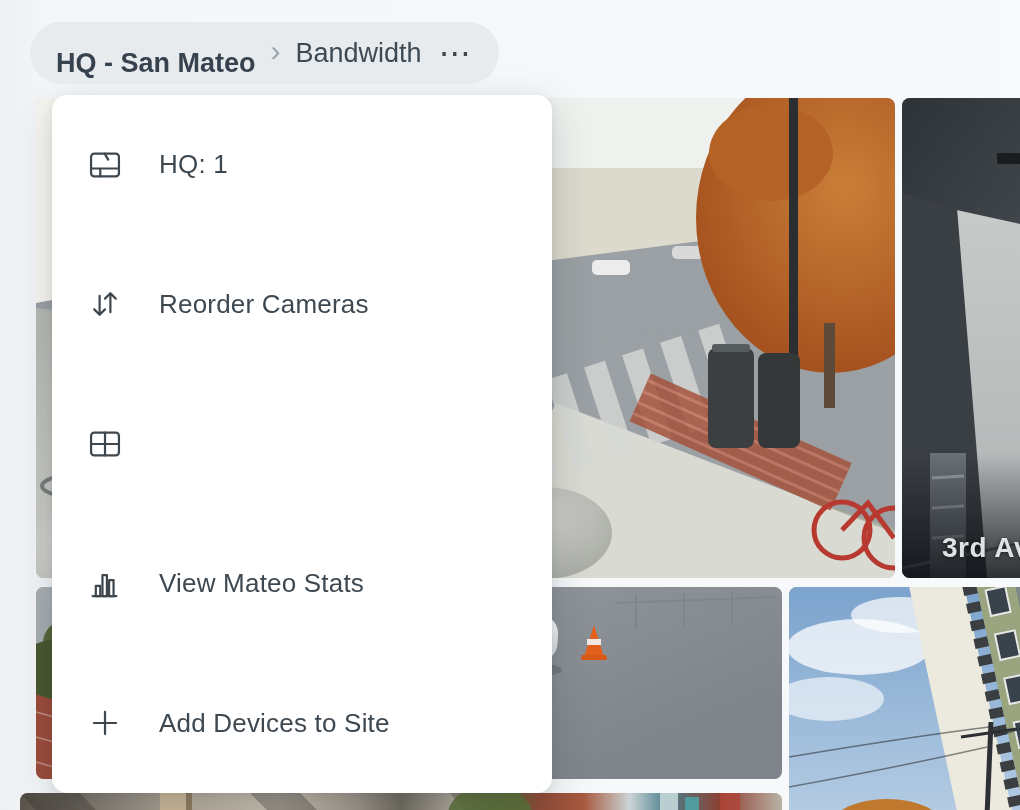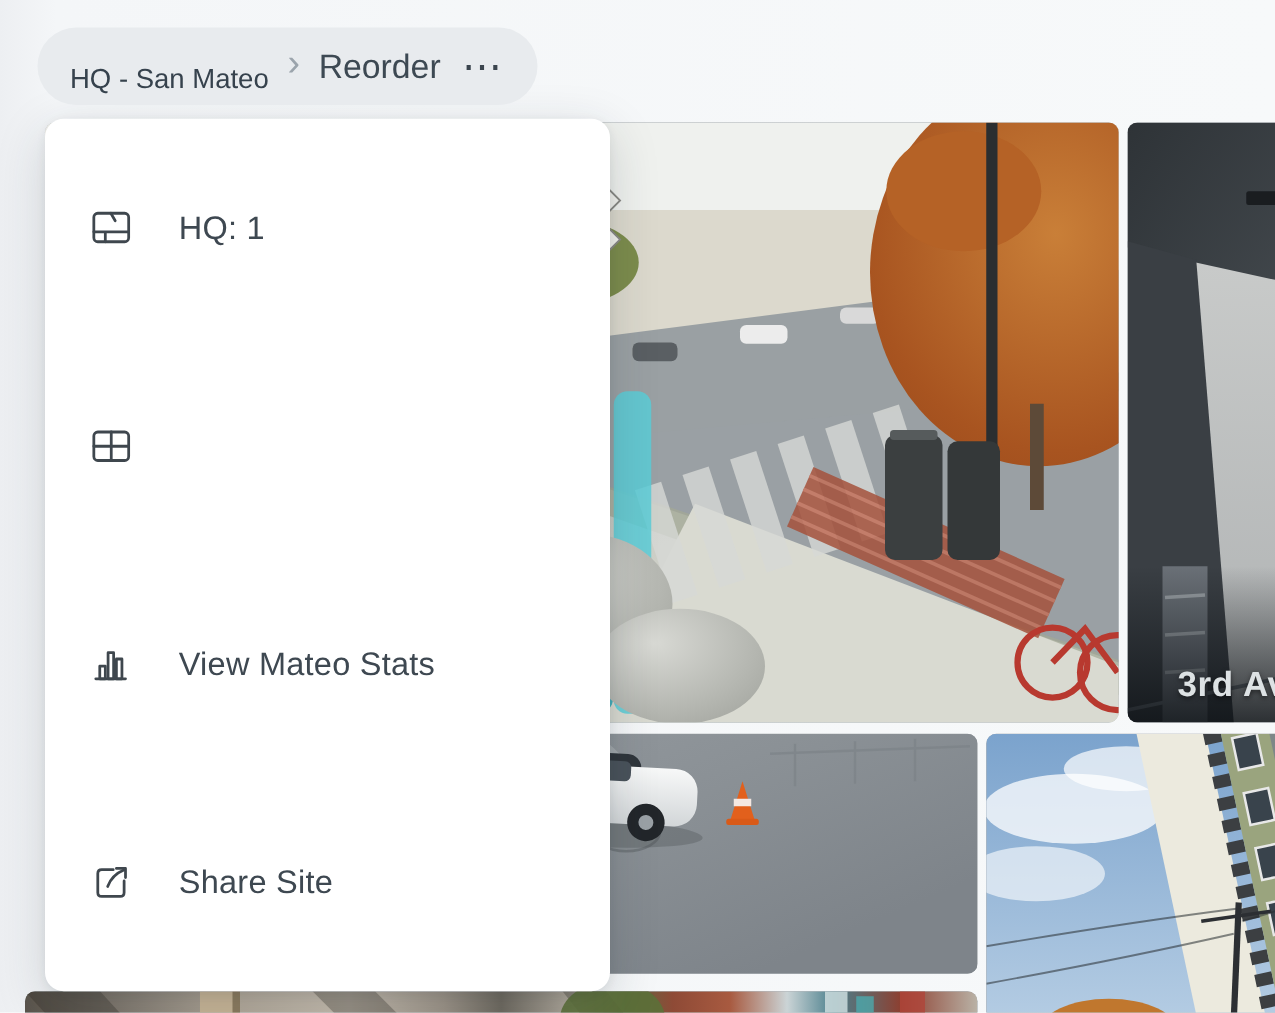--- a/index.html
+++ b/index.html
@@ -25,28 +25,28 @@
     font-size:28px; font-weight:600; color:#dde2e4; letter-spacing:.5px;
     text-shadow:0 1px 4px rgba(0,0,0,.55); white-space:nowrap;
   }
 
   
   .breadcrumb {
     position:absolute; left:30px; top:22px; height:62px; z-index:20;
     display:inline-flex; align-items:center; gap:15px;
     padding:0 26px; border-radius:31px; background:#e8ebee;
   }
-  .crumb-site   { font-size:22px; font-weight:400; color:#36424d;margin-top:20px; }
+  .crumb-site   { font-size:27px; font-weight:700; color:#36424d;margin-top:20px; }
   .crumb-sep    { font-size:30px; color:#9ba4ac; margin-top:-4px; }
   .crumb-section{ font-size:27px; font-weight:400; color:#3d4953; }
   .crumb-more   { font-size:32px; color:#3b454e; line-height:1; cursor:pointer; padding:0 2px; }
 
   
   .menu {
-    position:absolute; left:36px; top:95px; width:452px; height:698px; z-index:10;
+    position:absolute; left:52px; top:95px; width:500px; height:698px; z-index:10;
     background:#ffffff; border-radius:15px;
     box-shadow:0 12px 40px rgba(35,45,55,.18), 0 2px 8px rgba(35,45,55,.08);
     display:flex; flex-direction:column; overflow:hidden;
   }
   .menu-item {
     flex:1; display:flex; align-items:center; cursor:pointer;
     padding-left:34px;
   }
   .mi-icon { width:38px; height:38px; flex:0 0 38px; }
   .mi-icon svg { width:38px; height:38px; stroke:#3f474e; fill:none;
@@ -391,36 +391,45 @@
       <ellipse cx="470" cy="22" rx="42" ry="30" fill="#5c7038" opacity=".9"></ellipse>
       <rect x="640" y="0" width="18" height="62" fill="#cddcdd" opacity=".85"></rect>
       <rect x="665" y="4" width="14" height="56" fill="#49aeb2" opacity=".75"></rect>
       <rect x="700" y="0" width="20" height="70" fill="#b0453a" opacity=".8"></rect>
     </svg>
   </div>
 
   <div class="breadcrumb">
     <span class="crumb-site">HQ - San Mateo</span>
     <span class="crumb-sep">›</span>
-    <span class="crumb-section">Reorder</span>
+    <span class="crumb-section">Bandwidth</span>
     <span class="crumb-more">⋯</span>
   </div>
 
   <div class="menu">
 
     <div class="menu-item">
       <span class="mi-icon">
         <svg viewBox="0 0 24 24">
           <rect x="3.2" y="4.8" width="17.6" height="14.4" rx="2"></rect>
           <path d="M3.2 14.2 H20.8 M9 14.2 V19.2 M11.8 4.8 L14 8.6"></path>
         </svg>
       </span>
       <span class="mi-label">HQ: 1</span>
     </div>
 
+    <div class="menu-item">
+      <span class="mi-icon">
+        <svg viewBox="0 0 24 24">
+          <path d="M8.6 6.8 V18.8 M5.2 15.4 L8.6 18.8 L12 15.4"></path>
+          <path d="M15.4 17.2 V5.2 M12 8.6 L15.4 5.2 L18.8 8.6"></path>
+        </svg>
+      </span>
+      <span class="mi-label">Reorder Cameras</span>
+    </div>
 
     <div class="menu-item">
       <span class="mi-icon">
         <svg viewBox="0 0 24 24">
           <rect x="3.2" y="4.8" width="17.6" height="14.4" rx="2"></rect>
           <path d="M12 4.8 V19.2 M3.2 12 H20.8"></path>
         </svg>
       </span>
     </div>
 
@@ -430,27 +439,25 @@
           <path d="M4.2 19.6 H19.2"></path>
           <rect x="6.2" y="13.2" width="2.8" height="6.4"></rect>
           <rect x="10.4" y="6.4" width="2.8" height="13.2"></rect>
           <rect x="14.6" y="9.6" width="2.8" height="10"></rect>
         </svg>
       </span>
       <span class="mi-label">View Mateo Stats</span>
     </div>
 
 
+
     <div class="menu-item">
       <span class="mi-icon">
         <svg viewBox="0 0 24 24">
-          <path d="M13 5.5 H7.2 C6 5.5 5.2 6.3 5.2 7.5 V17 C5.2 18.2 6 19 7.2 19 H16.5 C17.7 19 18.5 18.2 18.5 17 V11.2"></path>
-          <path d="M10.2 14 C11.5 10.5 14.5 7.3 18.6 5.6"></path>
-          <path d="M14.6 4.9 L19.2 4.9 L19.2 9.5"></path>
+          <path d="M12 5 V19 M5 12 H19"></path>
         </svg>
       </span>
-      <span class="mi-label">Share Site</span>
+      <span class="mi-label">Add Devices to Site</span>
     </div>
 
 
-
   </div>
 </div>
 
 </body></html>

